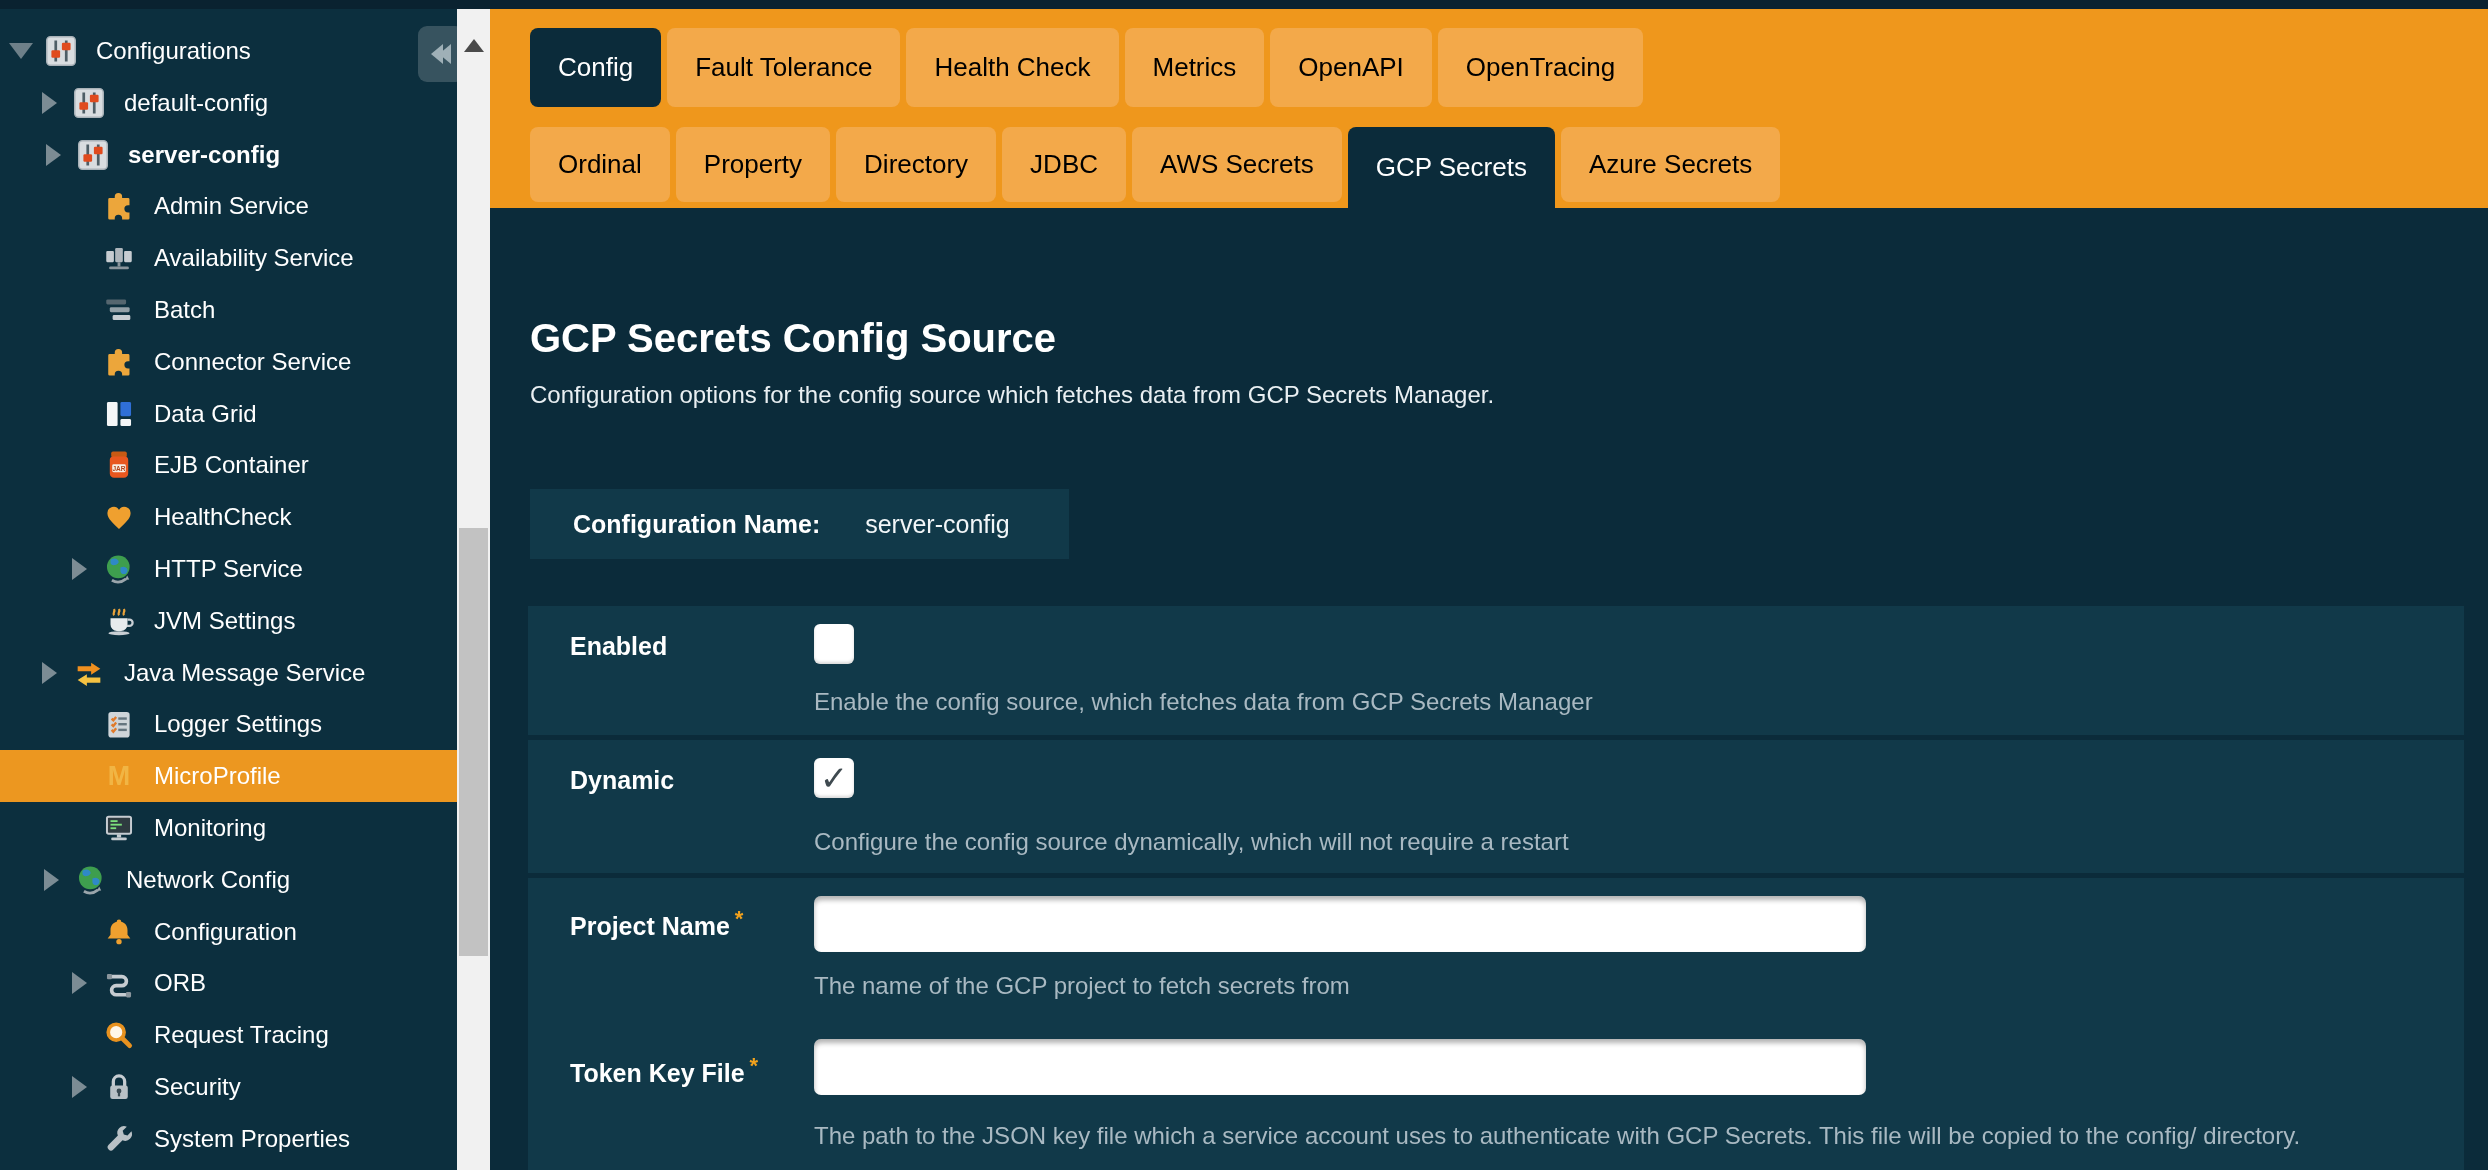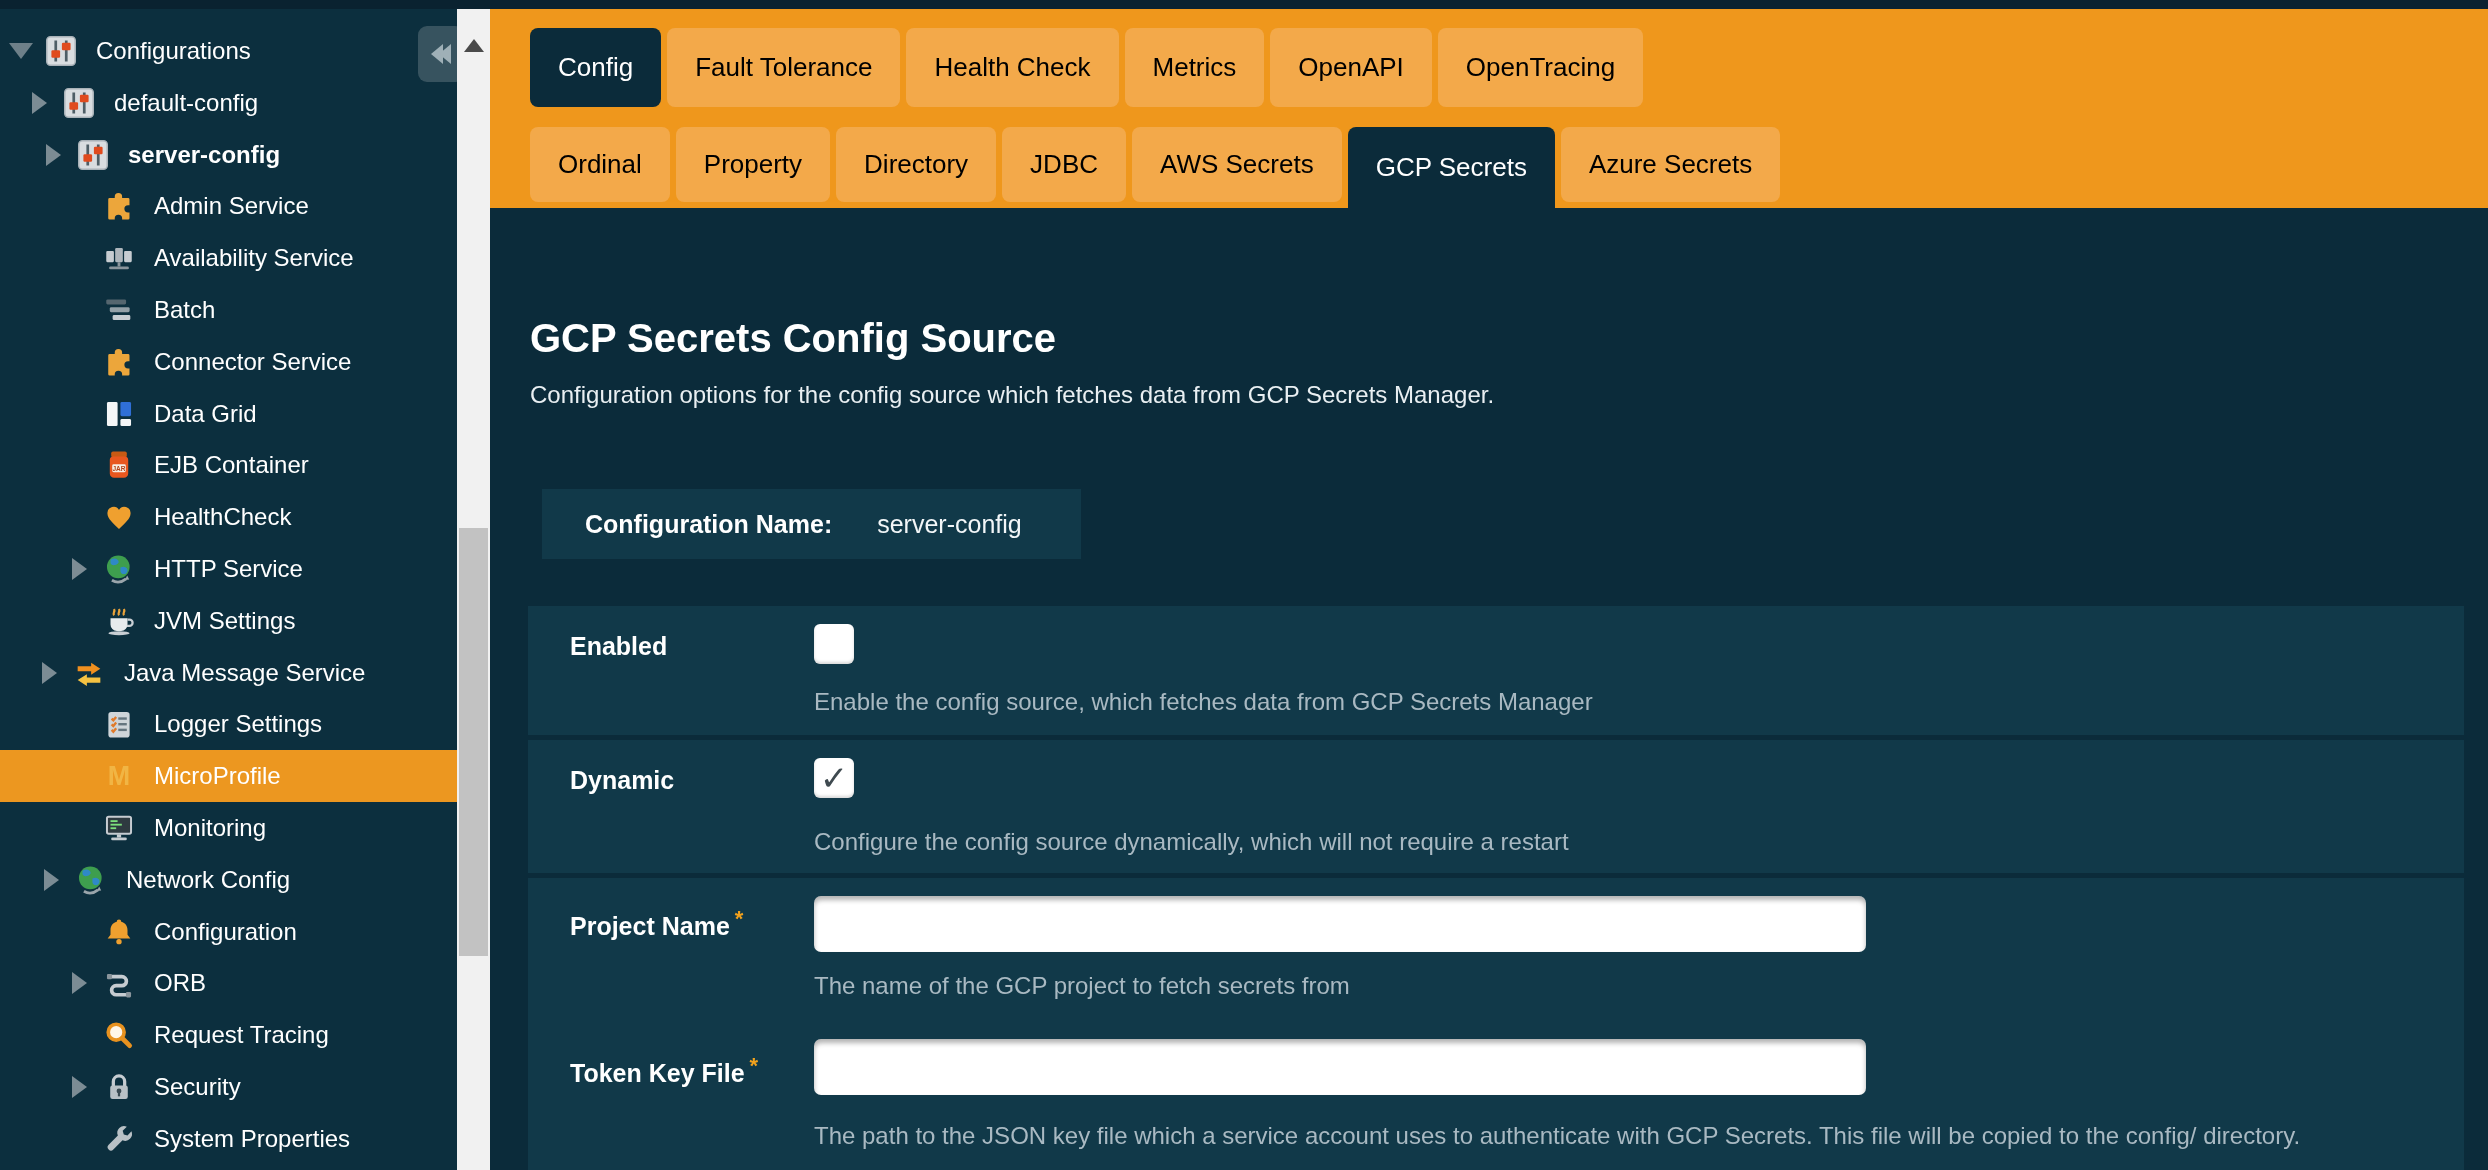--- a/index.html
+++ b/index.html
@@ -35,21 +35,21 @@
   .tabrow2{top:118px;height:81px;}
   .tab{display:flex;align-items:center;padding:0 28px;font-size:26px;color:#000000;
     background:var(--tab-inactive,#F3A94A);border-radius:8px;cursor:pointer;white-space:nowrap;}
   .tabrow1 .tab{height:79px;}
   .tabrow2 .tab{height:75px;align-self:flex-start;}
   .tab.active{background:var(--content-bg,#0B2B3A);color:#fff;}
   .tabrow2 .tab.active{height:81px;border-radius:8px 8px 0 0;}
   
   .page-title{position:absolute;left:40px;top:280px;font-size:40px;font-weight:bold;color:#fff;}
   .page-desc{position:absolute;left:40px;top:372px;font-size:24px;color:#E9EFF2;}
-  .config-box{position:absolute;left:52px;top:480px;width:539px;height:70px;background:var(--row-bg,#113949);
+  .config-box{position:absolute;left:40px;top:480px;width:539px;height:70px;background:var(--row-bg,#113949);
     display:flex;align-items:center;padding-left:43px;box-sizing:border-box;color:#fff;font-size:25px;}
   .config-box .cn-label{font-weight:bold;}
   .config-box .cn-value{margin-left:45px;color:#F2F6F8;}
   
   .form-row{position:absolute;left:38px;width:1936px;background:var(--row-bg,#113949);}
   .row-0{top:597px;height:129px;}
   .row-1{top:731px;height:133px;}
   .row-2{top:869px;height:160px;}
   .row-3{top:1012px;height:170px;}
   .form-row .f-label{position:absolute;left:42px;font-size:25px;font-weight:bold;color:#fff;white-space:nowrap;}
@@ -84,21 +84,21 @@
             <svg width="36" height="36" viewBox="0 0 24 24">
               <rect x="2.5" y="2.5" width="19" height="19" rx="2.5" fill="#D9DDE0" stroke="#A9B2B8" stroke-width="1"></rect>
               <rect x="7.6" y="5" width="1.8" height="14" fill="#4E5E66"></rect>
               <rect x="14.6" y="5" width="1.8" height="14" fill="#4E5E66"></rect>
               <rect x="5.6" y="11.5" width="5.8" height="5" rx="0.8" fill="#E04B1E"></rect>
               <rect x="12.6" y="6.5" width="5.8" height="5" rx="0.8" fill="#E04B1E"></rect>
             </svg>
           </span>
           <span class="lbl">Configurations</span>
         </div>
-        <div class="tree-item" style="top: 68px; padding-left: 26px;">
+        <div class="tree-item" style="top: 68px; padding-left: 36px;">
           <span class="slot tri-slot">
             <span class="tri-right"></span>
           </span>
           <span class="slot icon-slot">
             <svg width="36" height="36" viewBox="0 0 24 24">
               <rect x="2.5" y="2.5" width="19" height="19" rx="2.5" fill="#D9DDE0" stroke="#A9B2B8" stroke-width="1"></rect>
               <rect x="7.6" y="5" width="1.8" height="14" fill="#4E5E66"></rect>
               <rect x="14.6" y="5" width="1.8" height="14" fill="#4E5E66"></rect>
               <rect x="5.6" y="11.5" width="5.8" height="5" rx="0.8" fill="#E04B1E"></rect>
               <rect x="12.6" y="6.5" width="5.8" height="5" rx="0.8" fill="#E04B1E"></rect>

